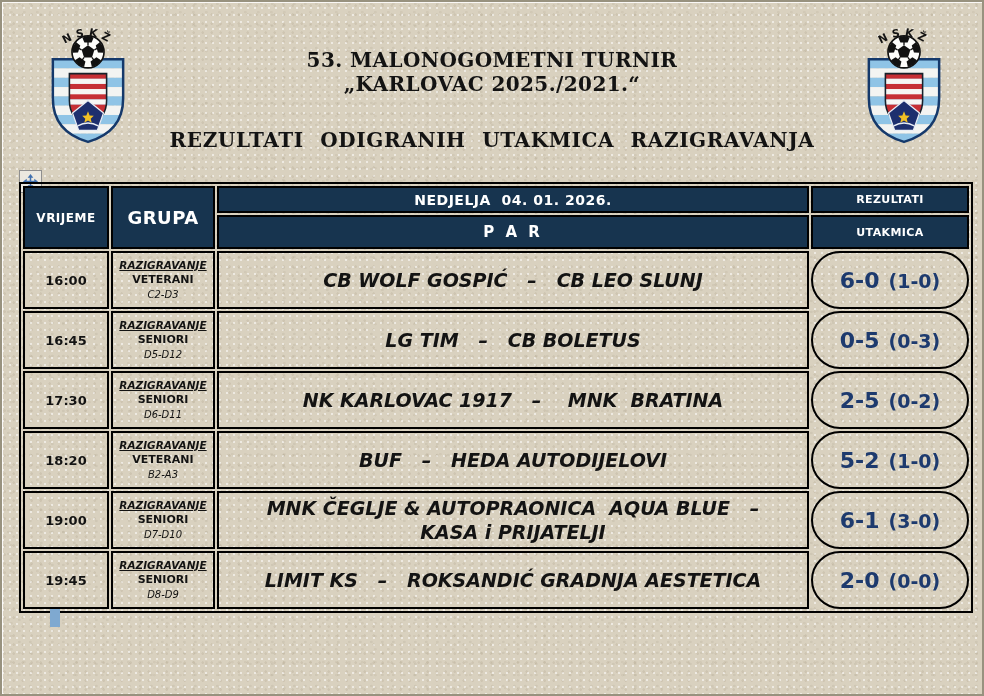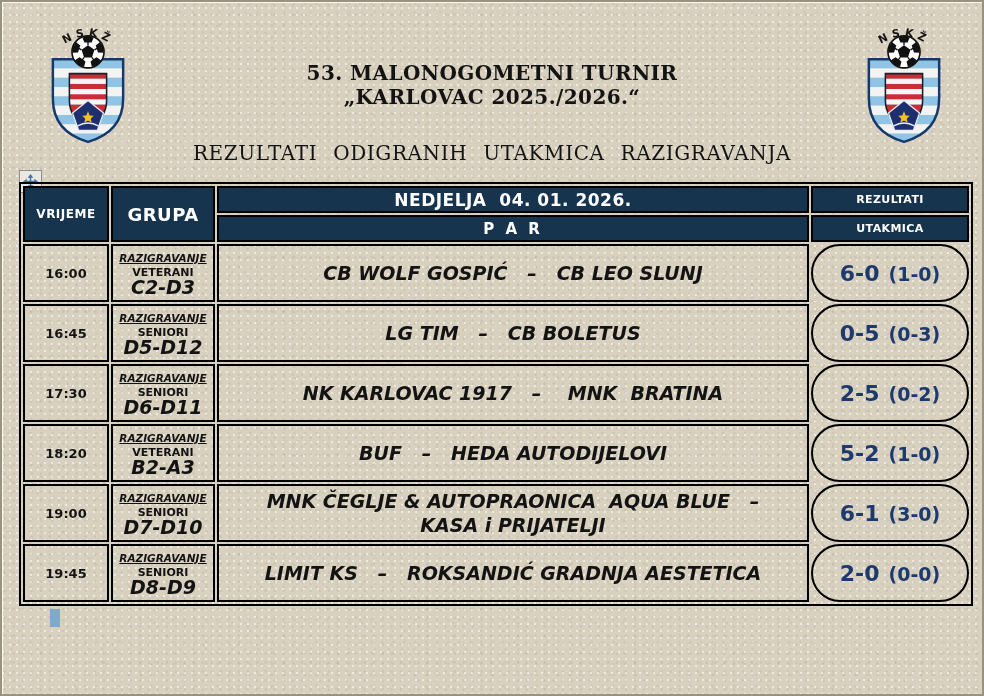--- a/index.html
+++ b/index.html
@@ -15,62 +15,62 @@
       radial-gradient(circle at 30% 40%, rgba(140,125,95,.14) 0 1px, transparent 1.6px),
       radial-gradient(circle at 72% 78%, rgba(140,125,95,.10) 0 1px, transparent 1.6px),
       radial-gradient(circle at 12% 88%, rgba(255,255,255,.55) 0 1px, transparent 1.6px),
       radial-gradient(circle at 58% 18%, rgba(120,110,85,.10) 0 1px, transparent 1.6px);
     background-size:9px 9px,13px 13px,7px 7px,11px 11px;
     border:2px solid #98927f;
     box-shadow:inset 1px 1px 0 rgba(255,255,255,.85);
   }
 
   
-  .titles{position:absolute;left:0;top:59px;width:100%;text-align:center;color:#131313;}
+  .titles{position:absolute;left:0;top:46px;width:100%;text-align:center;color:#131313;}
   .t1,.t2{
     font-family:"DejaVu Serif","Liberation Serif",serif;
     font-weight:700;font-size:20px;line-height:24px;letter-spacing:.4px;
   }
   .subtitle{
     margin-top:32px;
     font-family:"DejaVu Serif","Liberation Serif",serif;
-    font-weight:400;font-size:20px;letter-spacing:.6px;word-spacing:9px;
+    font-weight:700;font-size:20px;letter-spacing:.6px;word-spacing:9px;
   }
 
   
   .crest{position:absolute;top:22px;width:104px;height:122px;}
   .crest.left{left:34px;}
   .crest.right{left:850px;}
 
   
   table.results{
     position:absolute;left:17px;top:180px;width:950px;
     border-collapse:separate;border-spacing:2px;table-layout:fixed;
     border:2px solid #000;
   }
   td{
     border:2px solid #000;box-sizing:border-box;
     text-align:center;vertical-align:middle;padding:0 2px;
     color:#131313;overflow:hidden;
   }
   tr.hrow td{background:#17344f;color:#fff;}
   tr.hrow1 td{height:27px;}
-  tr.hrow2 td{height:27px;}
+  tr.hrow2 td{height:34px;}
   tr.drow td{height:58px;}
 
   .th-time{font-size:12px;font-weight:700;letter-spacing:.5px;}
   .th-group{font-size:18px;font-weight:700;letter-spacing:.5px;}
-  .th-date{font-size:17px;font-weight:700;white-space:pre;letter-spacing:.5px;}
+  .th-date{font-size:14px;font-weight:700;white-space:pre;letter-spacing:.5px;}
   .th-par{font-size:15px;font-weight:700;letter-spacing:3px;white-space:pre;}
   .th-rez{font-size:11px;font-weight:700;letter-spacing:.4px;}
 
   .c-time{font-size:13px;font-weight:700;}
   .c-group .g1{font-size:10.5px;font-weight:700;font-style:italic;line-height:14px;text-decoration:underline;}
   .c-group .g2{font-size:11px;font-weight:700;line-height:15px;}
-  .c-group .g3{font-size:19px;font-weight:700;font-style:italic;line-height:15px;}
+  .c-group .g3{font-size:10px;font-weight:400;font-style:italic;line-height:15px;}
   .c-pair{font-size:19px;font-weight:700;font-style:italic;}
   .c-pair div{white-space:pre-wrap;line-height:24px;}
   .c-pair div:empty{display:none;}
   .c-res{color:#1d3a6e;border-radius:29px;}
   .c-res .score{font-size:22px;font-weight:700;}
   .c-res .ht{font-size:19px;font-weight:700;margin-left:9px;}
 
   
   .move-handle{
     position:absolute;left:17px;top:168px;width:21px;height:21px;
@@ -201,21 +201,21 @@
       <use href="#patchR" fill="#111" transform="rotate(216 50 27)"></use>
       <use href="#patchR" fill="#111" transform="rotate(288 50 27)"></use>
     </g>
     <text font-size="10.5" font-weight="bold" fill="#131313" letter-spacing="4">
       <textPath href="#arc-right" startOffset="50%" text-anchor="middle">NSKŽ</textPath>
     </text>
   </svg>
 
   <div class="titles">
     <div class="t1">53. MALONOGOMETNI TURNIR</div>
-    <div class="t2">„KARLOVAC 2025./2026.“</div>
+    <div class="t2">„KARLOVAC 2025./2021.“</div>
     <div class="subtitle">REZULTATI ODIGRANIH UTAKMICA RAZIGRAVANJA</div>
   </div>
 
   <div class="move-handle">
     <svg width="15" height="15" viewBox="0 0 20 20">
       <g fill="#3f6fae">
         <rect x="9" y="4" width="2" height="12"></rect>
         <rect x="4" y="9" width="12" height="2"></rect>
         <polygon points="10,0 6.2,5 13.8,5"></polygon>
         <polygon points="10,20 6.2,15 13.8,15"></polygon>

